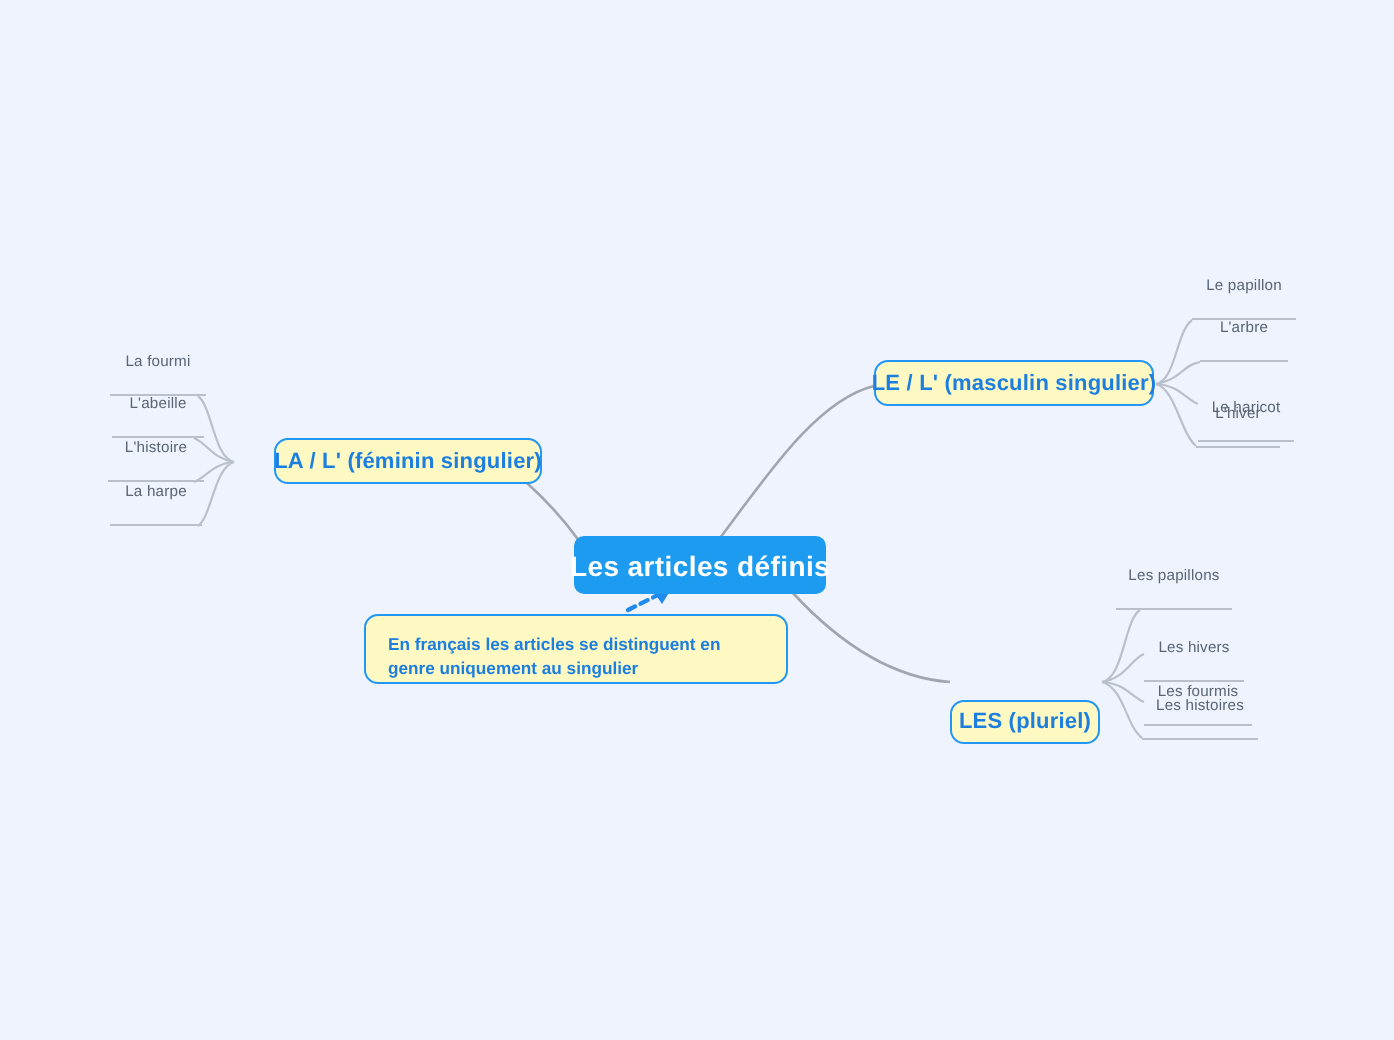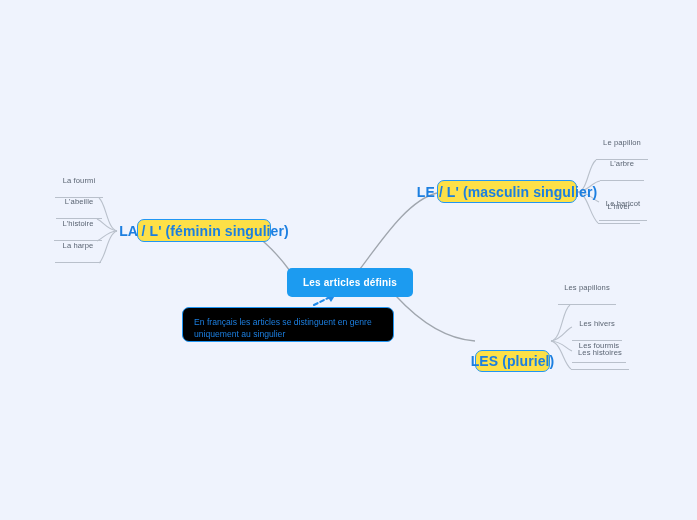--- a/index.html
+++ b/index.html
@@ -26,53 +26,53 @@
     height: 520px;
     pointer-events: none;
   }
 
   
   .root-node {
     position: absolute;
     background: #1c9bf0;
     color: #ffffff;
     font-weight: bold;
-    font-size: 10px;
+    font-size: 14px;
     letter-spacing: 0.2px;
     border-radius: 5px;
     display: flex;
     align-items: center;
     justify-content: center;
     box-sizing: border-box;
     white-space: nowrap;
   }
 
   
   .branch-node {
     position: absolute;
-    background: #fde047;
+    background: #fef9c3;
     color: #1c7fe0;
     font-weight: bold;
-    font-size: 14px;
+    font-size: 11px;
     letter-spacing: 0.1px;
     border: 1.6px solid #2196f3;
     border-radius: 7px;
     display: flex;
     align-items: center;
     justify-content: center;
     box-sizing: border-box;
     white-space: nowrap;
   }
 
   
   .note-node {
     position: absolute;
-    background: #000000;
+    background: #fef9c3;
     color: #1c7fe0;
-    font-weight: normal;
+    font-weight: bold;
     font-size: 8.6px;
     line-height: 12px;
     border: 1.5px solid #2196f3;
     border-radius: 7px;
     box-sizing: border-box;
     padding: 8px 10px 25px 11px;
     white-space: pre-line;
   }
 
   

